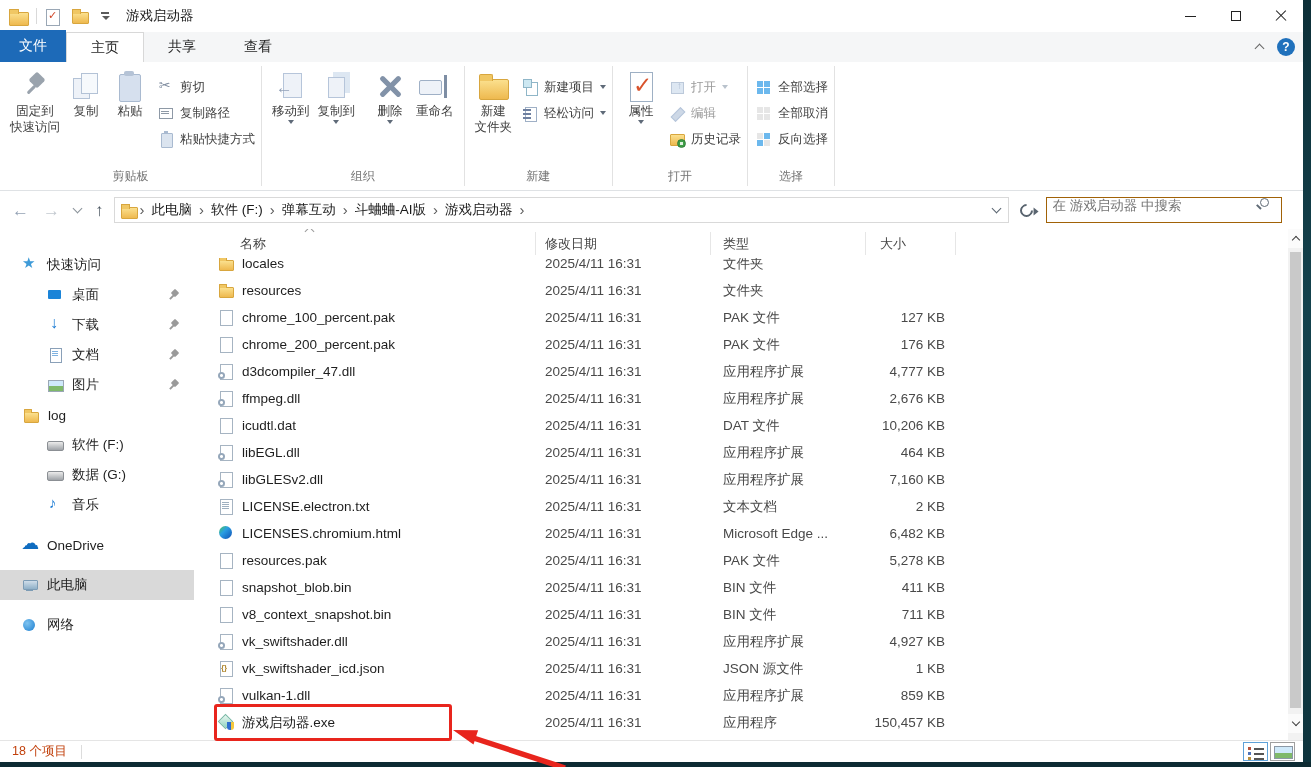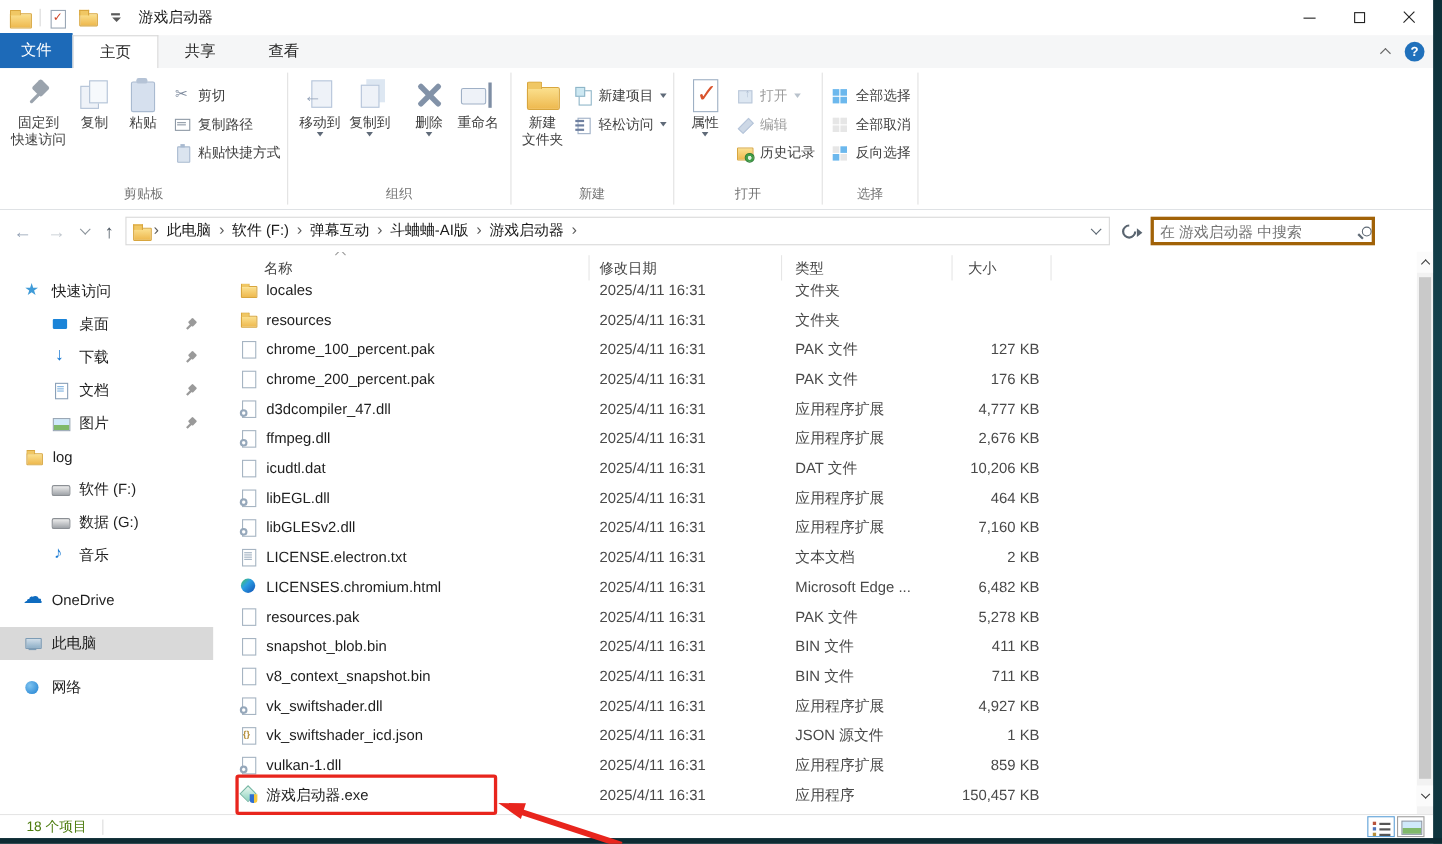--- a/index.html
+++ b/index.html
@@ -104,21 +104,21 @@
   .addrbox{width:895px;height:26px;border:1px solid #d9d9d9;display:flex;align-items:center;background:#fff}
   .crumb-folder{width:16px;height:13px;position:relative;margin-left:6px;flex:0 0 16px}
   .crumb-folder::before{content:"";position:absolute;left:0;top:3px;width:15px;height:10px;background:linear-gradient(#fbe08e,#eeb94f);border:1px solid #d8a63e;border-radius:1px}
   .crumb-folder::after{content:"";position:absolute;left:0;top:0;width:7px;height:4px;background:#f0c764;border:1px solid #d8a63e;border-bottom:none}
   .crumbs{display:flex;align-items:center;flex:1;overflow:hidden}
   .crumb{font-size:13.5px;color:#1a1a1a;padding:0 4px;white-space:nowrap}
   .crumb-sep{font-size:15px;color:#5a5a5a;padding:0 3px 2px 3px}
   .addr-dd{padding:0 8px;height:100%;display:flex;align-items:center}
   .refresh{width:13px;height:13px;border:2px solid #5a6570;border-radius:50%;border-top-color:transparent;position:relative;margin:0 11px;transform:rotate(45deg)}
   .refresh::after{content:"";position:absolute;left:8px;top:-4px;border-left:4px solid transparent;border-right:4px solid transparent;border-bottom:5px solid #5a6570;transform:rotate(45deg)}
-  .searchbox{width:204px;height:26px;border:3px solid #a16207;display:flex;align-items:center;margin-left:2px}
+  .searchbox{width:236px;height:26px;border:1px solid #a16207;display:flex;align-items:flex-start;margin-left:2px}
   .searchbox input{flex:1;border:none;outline:none;font-size:13.5px;color:#6a6a6a;padding:0 6px;font-family:inherit;background:transparent}
   .mag{width:9px;height:9px;border:1.7px solid #5f6a75;border-radius:50%;position:relative;margin-right:12px;flex:0 0 9px}
   .mag::after{content:"";position:absolute;left:-5px;top:7px;width:6px;height:1.7px;background:#5f6a75;transform:rotate(45deg)}
 
   
   .sidebar{position:absolute;left:0;top:229px;width:194px;height:511px;background:#fff;padding-top:21px}
   .sb-item{height:30px;display:flex;align-items:center;font-size:13.5px;color:#1f1f1f;position:relative}
   .sb-item.gap{margin-top:10px}
   .sb-item.sel{background:#d9d9d9}
   .sb-label{margin-left:9px;white-space:nowrap}
@@ -163,21 +163,21 @@
   .fi-exe::after{content:"";position:absolute;right:0;bottom:0;width:7px;height:8px;background:linear-gradient(90deg,#2f6fd0 50%,#f5c83e 50%);border-radius:0 0 3px 3px}
 
   
   .vscroll{position:absolute;left:1288px;top:229px;width:15px;height:511px;background:#f2f2f2}
   .sbtn{position:absolute;left:0;width:15px;height:19px;background:#fbfbfb;display:flex;align-items:center;justify-content:center}
   .sbtn .chev{width:6px;height:6px;border-color:#3f3f3f}
   .sthumb{position:absolute;left:2px;top:23px;width:11px;height:456px;background:#c9c9c9}
 
   
   .statusbar{position:absolute;left:0;top:740px;width:1303px;height:22px;background:#fff;border-top:1px solid #e5e5e5;display:flex;align-items:center}
-  .status-count{font-size:12.5px;color:#4d7c0f;margin-left:24px}
+  .status-count{font-size:12.5px;color:#c2410c;margin-left:12px}
   .status-sep{width:1px;height:14px;background:#dcdcdc;margin-left:14px}
   .view-btns{position:absolute;right:8px;top:1px;display:flex;gap:2px}
   .vbtn{width:25px;height:19px;background:#fff;position:relative}
   .vbtn-details{border:1px solid #5ea1d8}
   .vbtn-details::before{content:"";position:absolute;left:4px;top:4px;width:3px;height:3px;background:#b8523b;box-shadow:0 5px 0 #4f73b8,0 10px 0 #b8913c}
   .vbtn-details::after{content:"";position:absolute;left:10px;top:5px;width:10px;height:1.5px;background:#555;box-shadow:0 5px 0 #555,0 10px 0 #555}
   .vbtn-thumbs{border:1px solid #9f9f9f}
   .vbtn-thumbs::before{content:"";position:absolute;left:3px;top:3px;width:17px;height:11px;border:1px solid #8b98a5;background:linear-gradient(#cfe9fa 55%,#7fb96a 55%)}
 
   

